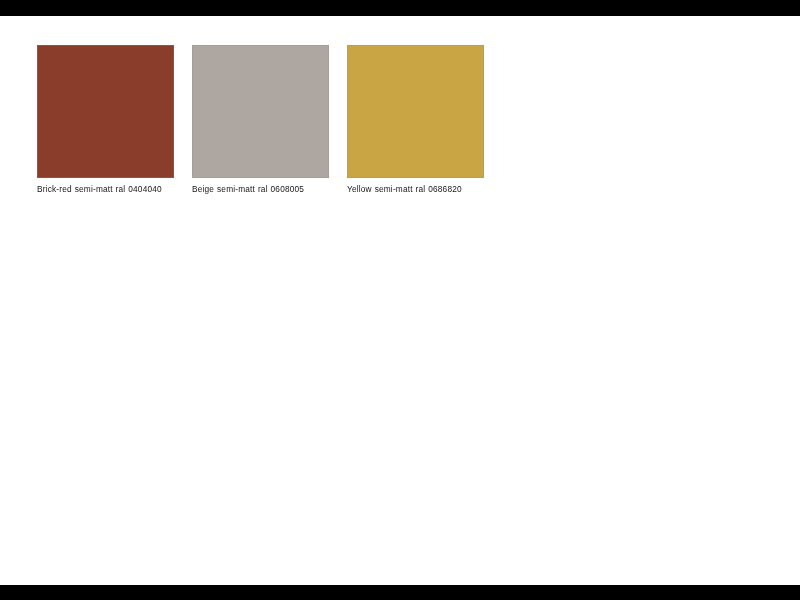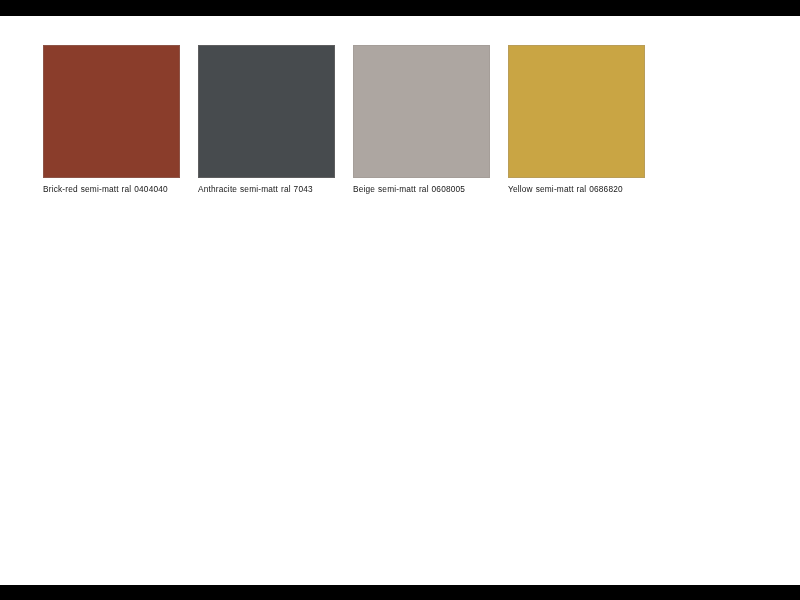--- a/index.html
+++ b/index.html
@@ -32,21 +32,21 @@
   .sheet {
     position: absolute;
     left: 0;
     top: 16px;
     width: 800px;
     height: 569px;
     background: #ffffff;
   }
   .swatch-grid {
     position: absolute;
-    left: 43px;
+    left: 37px;
     top: 29px;
     width: 750px;
     display: grid;
     grid-template-columns: repeat(5, 137px);
     column-gap: 18px;
     row-gap: 36px;
   }
   .swatch-cell {
     width: 137px;
   }
@@ -74,24 +74,20 @@
   <div class="swatch-grid">
 
     <div class="swatch-cell">
       <div class="swatch-chip" style="background-color: rgb(138, 61, 43);"></div>
       <div class="swatch-label">Brick-red semi-matt ral 0404040</div>
     </div>
 
 
 
 
-    <div class="swatch-cell">
-      <div class="swatch-chip" style="background-color: rgb(71, 75, 78);"></div>
-      <div class="swatch-label">Anthracite semi-matt ral 7043</div>
-    </div>
 
 
     <div class="swatch-cell">
       <div class="swatch-chip" style="background-color: rgb(173, 166, 161);"></div>
       <div class="swatch-label">Beige semi-matt ral 0608005</div>
     </div>
 
     <div class="swatch-cell">
       <div class="swatch-chip" style="background-color: rgb(201, 165, 68);"></div>
       <div class="swatch-label">Yellow semi-matt ral 0686820</div>

